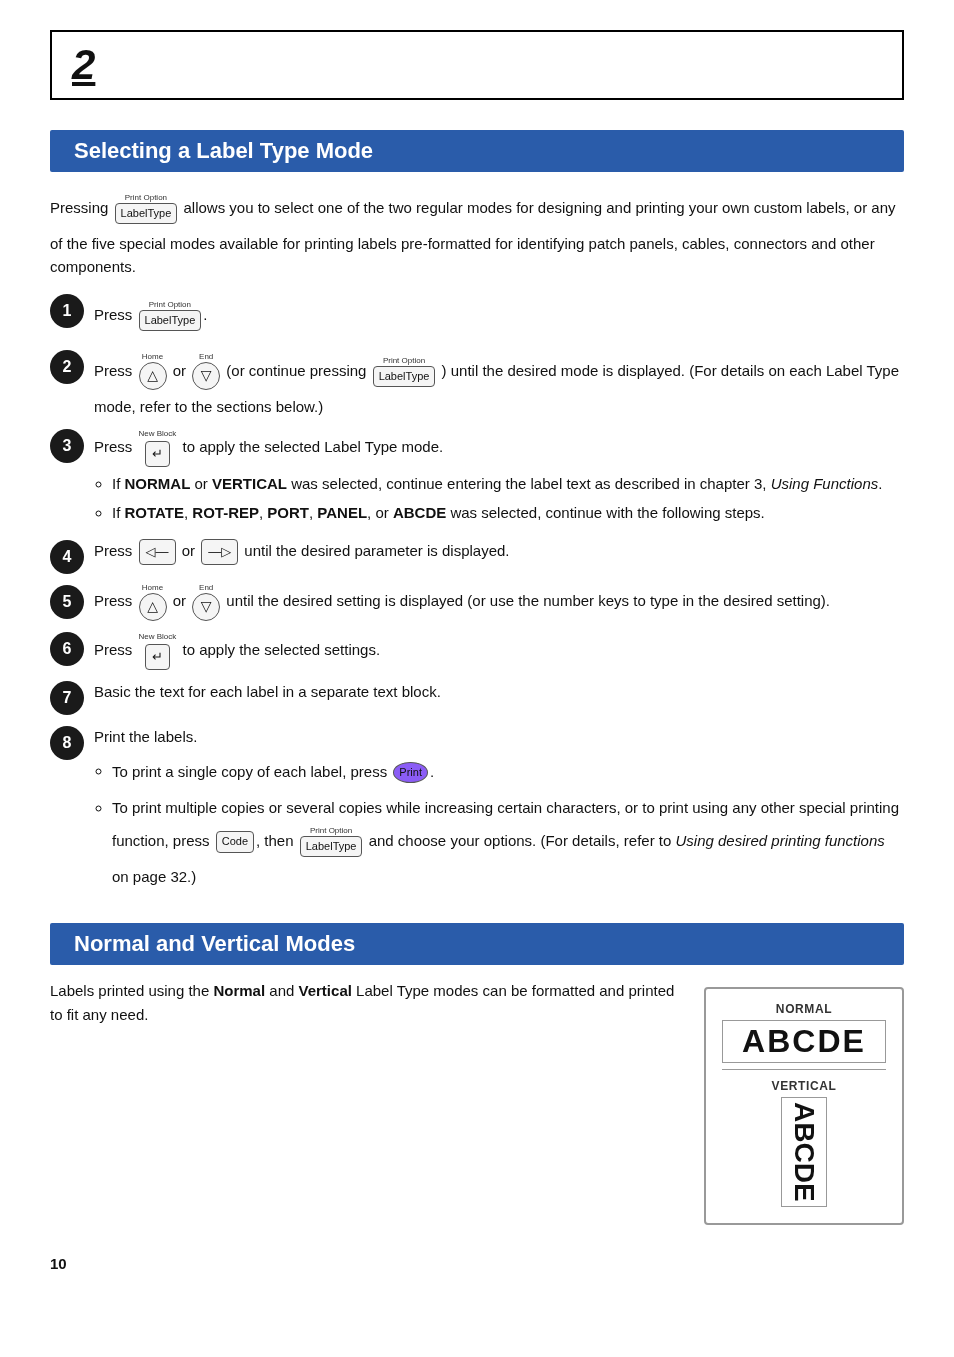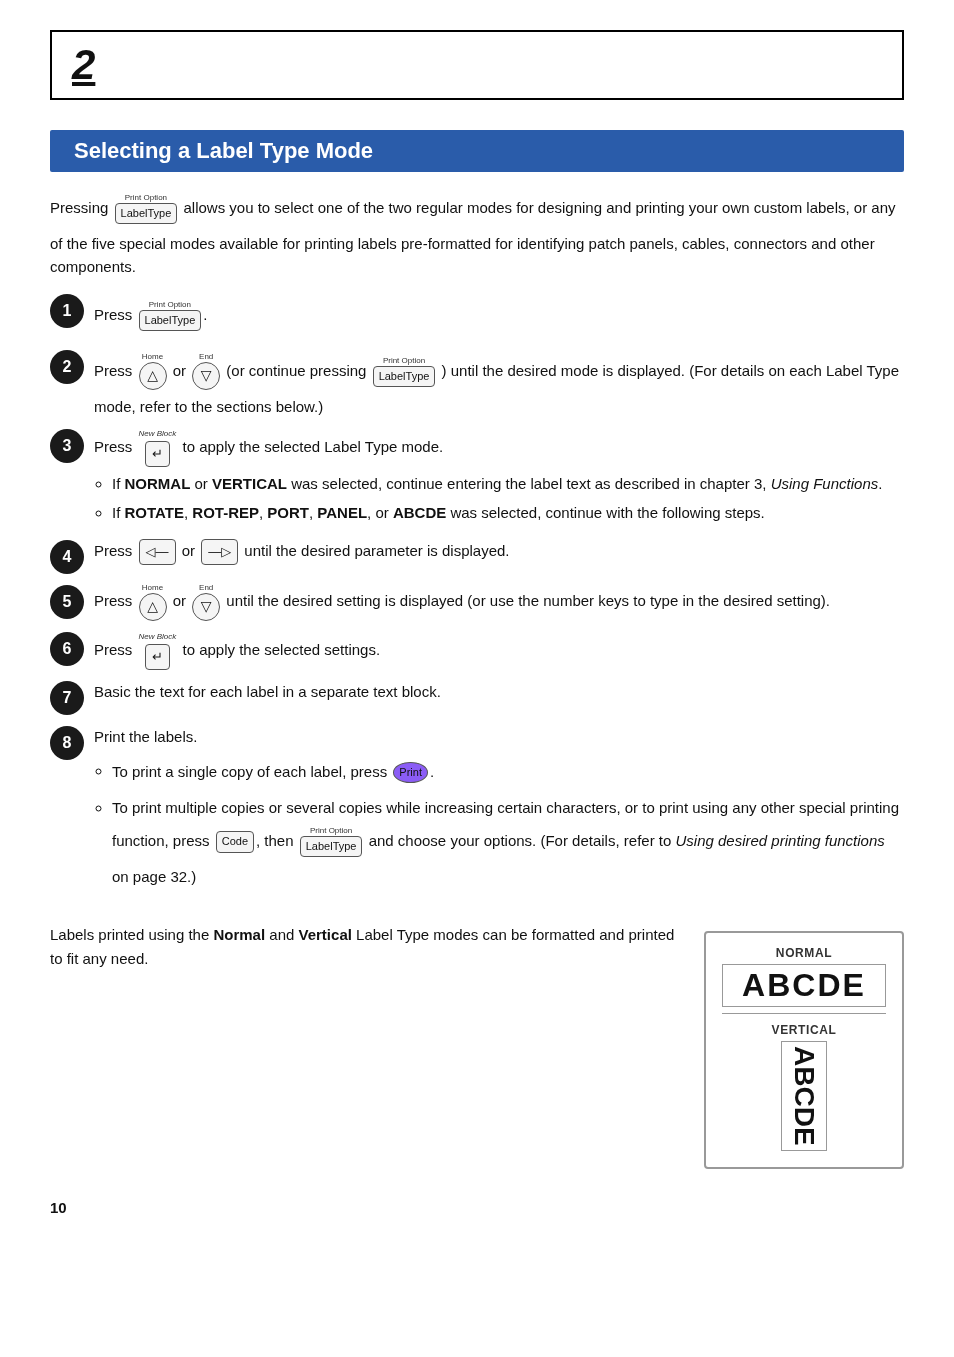--- a/index.html
+++ b/index.html
@@ -159,21 +159,20 @@
       display: inline-flex;
       flex-direction: column;
       align-items: center;
       vertical-align: middle;
       margin: 0 2px;
     }
     .enter-label-top {
       font-size: 8px;
       color: #333;
       margin-bottom: 1px;
-      font-style: italic;
     }
     .enter-body {
       border: 1.5px solid #555;
       border-radius: 4px;
       padding: 2px 6px;
       font-size: 13px;
       background: #f5f5f5;
     }
 
     
@@ -397,20 +396,21 @@
             and choose your options. (For details, refer to <i>Using desired printing functions</i> on page 32.)
           </li>
         </ul>
       </div>
     </li>
 
   </ol>
 </div>
 
 <div class="section normal-vertical-section">
+  <div class="section-header">Normal and Vertical Modes</div>
 
   <div class="illustration-container">
     <div class="illus-row">
       <span class="illus-label">NORMAL</span>
       <span class="illus-text-normal">ABCDE</span>
     </div>
     <div class="illus-divider"></div>
     <div class="illus-row">
       <span class="illus-label">VERTICAL</span>
       <span class="illus-text-vertical">ABCDE</span>

